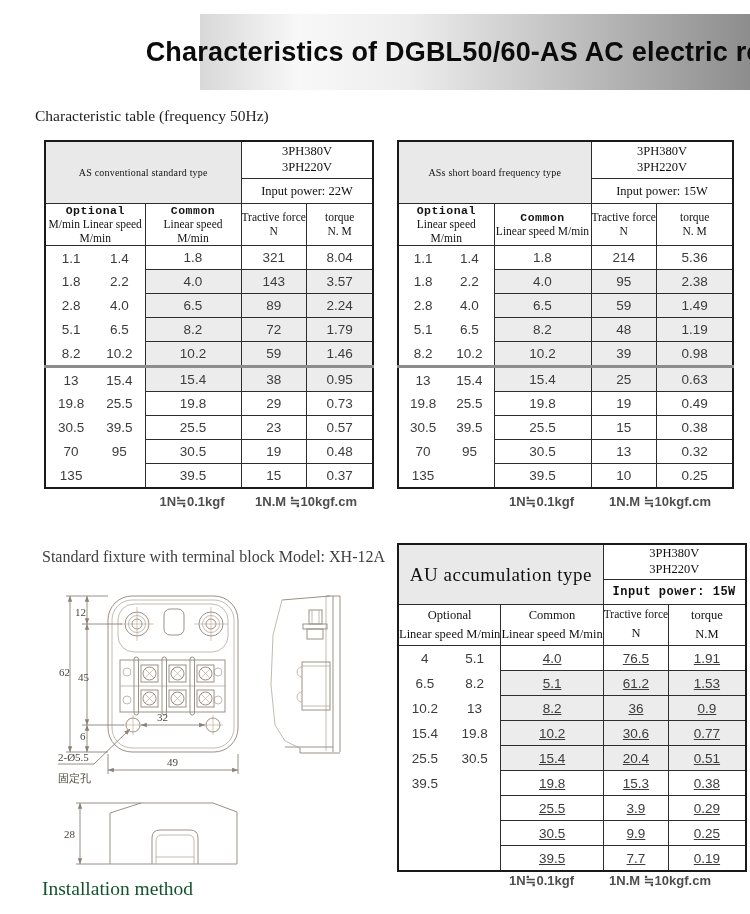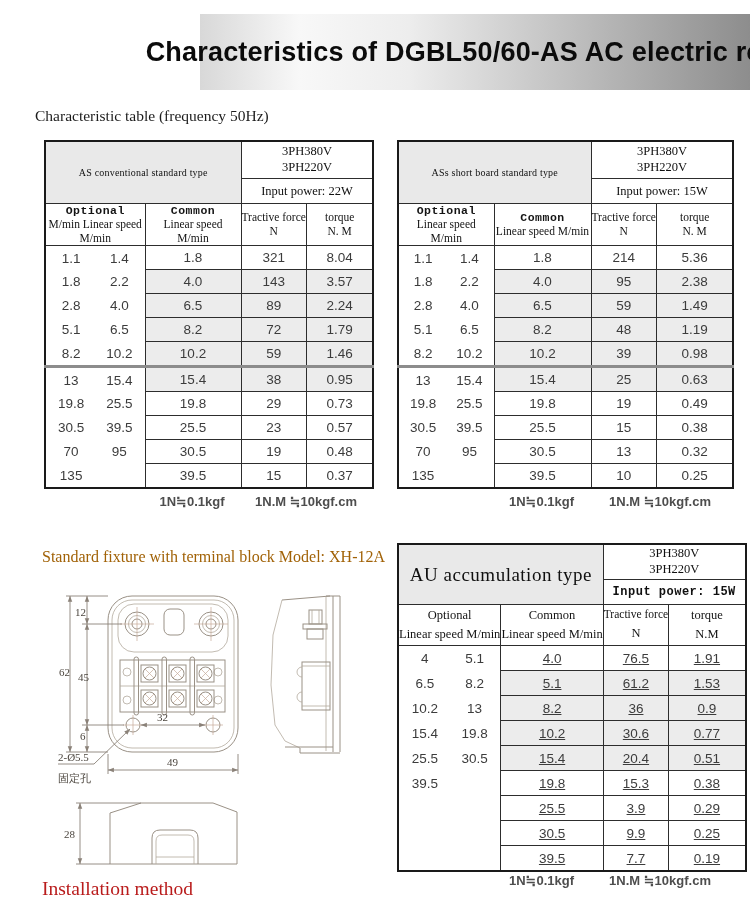--- a/index.html
+++ b/index.html
@@ -7,22 +7,22 @@
         font-family:"Liberation Serif","DejaVu Serif",serif;}
 
   
   .banner{position:absolute;left:200px;top:14px;width:550px;height:76px;
           background:linear-gradient(90deg,#d8d8d8 0%,#f8f8f8 18%,#ededed 38%,#8d8d8d 100%);
           display:flex;align-items:center;justify-content:center;}
   .banner-text{font-family:"Liberation Sans","DejaVu Sans",sans-serif;font-weight:700;
                font-size:27px;color:#0b0b0b;letter-spacing:.2px;white-space:nowrap;}
 
   .subtitle{position:absolute;left:35px;top:107px;font-size:15.5px;color:#1c1c1c;}
-  .fixture-label{position:absolute;left:42px;top:548px;font-size:16px;color:#a16207;}
-  .install-label{position:absolute;left:42px;top:878px;font-size:19.5px;color:#b91c1c;}
+  .fixture-label{position:absolute;left:42px;top:548px;font-size:16px;color:#404040;}
+  .install-label{position:absolute;left:42px;top:878px;font-size:19.5px;color:#14532d;}
 
   
   .spec{position:absolute;border-collapse:collapse;table-layout:fixed;background:#fff;
         border:2px solid #1a1a1a;}
   .spec td{border:1px solid #2d2d2d;text-align:center;vertical-align:middle;padding:0;}
   .type{background:#e9e9e9;font-size:10px;color:#101010;letter-spacing:.2px;}
   .type.big{font-size:19px;letter-spacing:.5px;}
   .volt{height:36px;font-size:12.5px;line-height:1.25;color:#101010;}
   .au .volt{height:34px;}
   .pow{height:24px;font-size:12.5px;text-align:left;padding-left:8px;color:#101010;}
@@ -176,21 +176,21 @@
 
   <table class="spec" style="left:397px;top:140px;">
     <colgroup>
         <col style="width:96px">
         <col style="width:97px">
         <col style="width:63px">
         <col style="width:77px">
       </colgroup>
     <tbody>
       <tr>
-        <td class="type" colspan="2" rowspan="2">ASs short board standard type</td>
+        <td class="type" colspan="2" rowspan="2">ASs short board frequency type</td>
         <td class="volt" colspan="2">
           <span class="bl">3PH380V</span>
           <span class="bl">3PH220V</span>
         </td>
       </tr>
       <tr>
         <td class="pow" colspan="2">Input power: 15W</td>
       </tr>
       <tr class="colhead">
         <td class="c1h">

